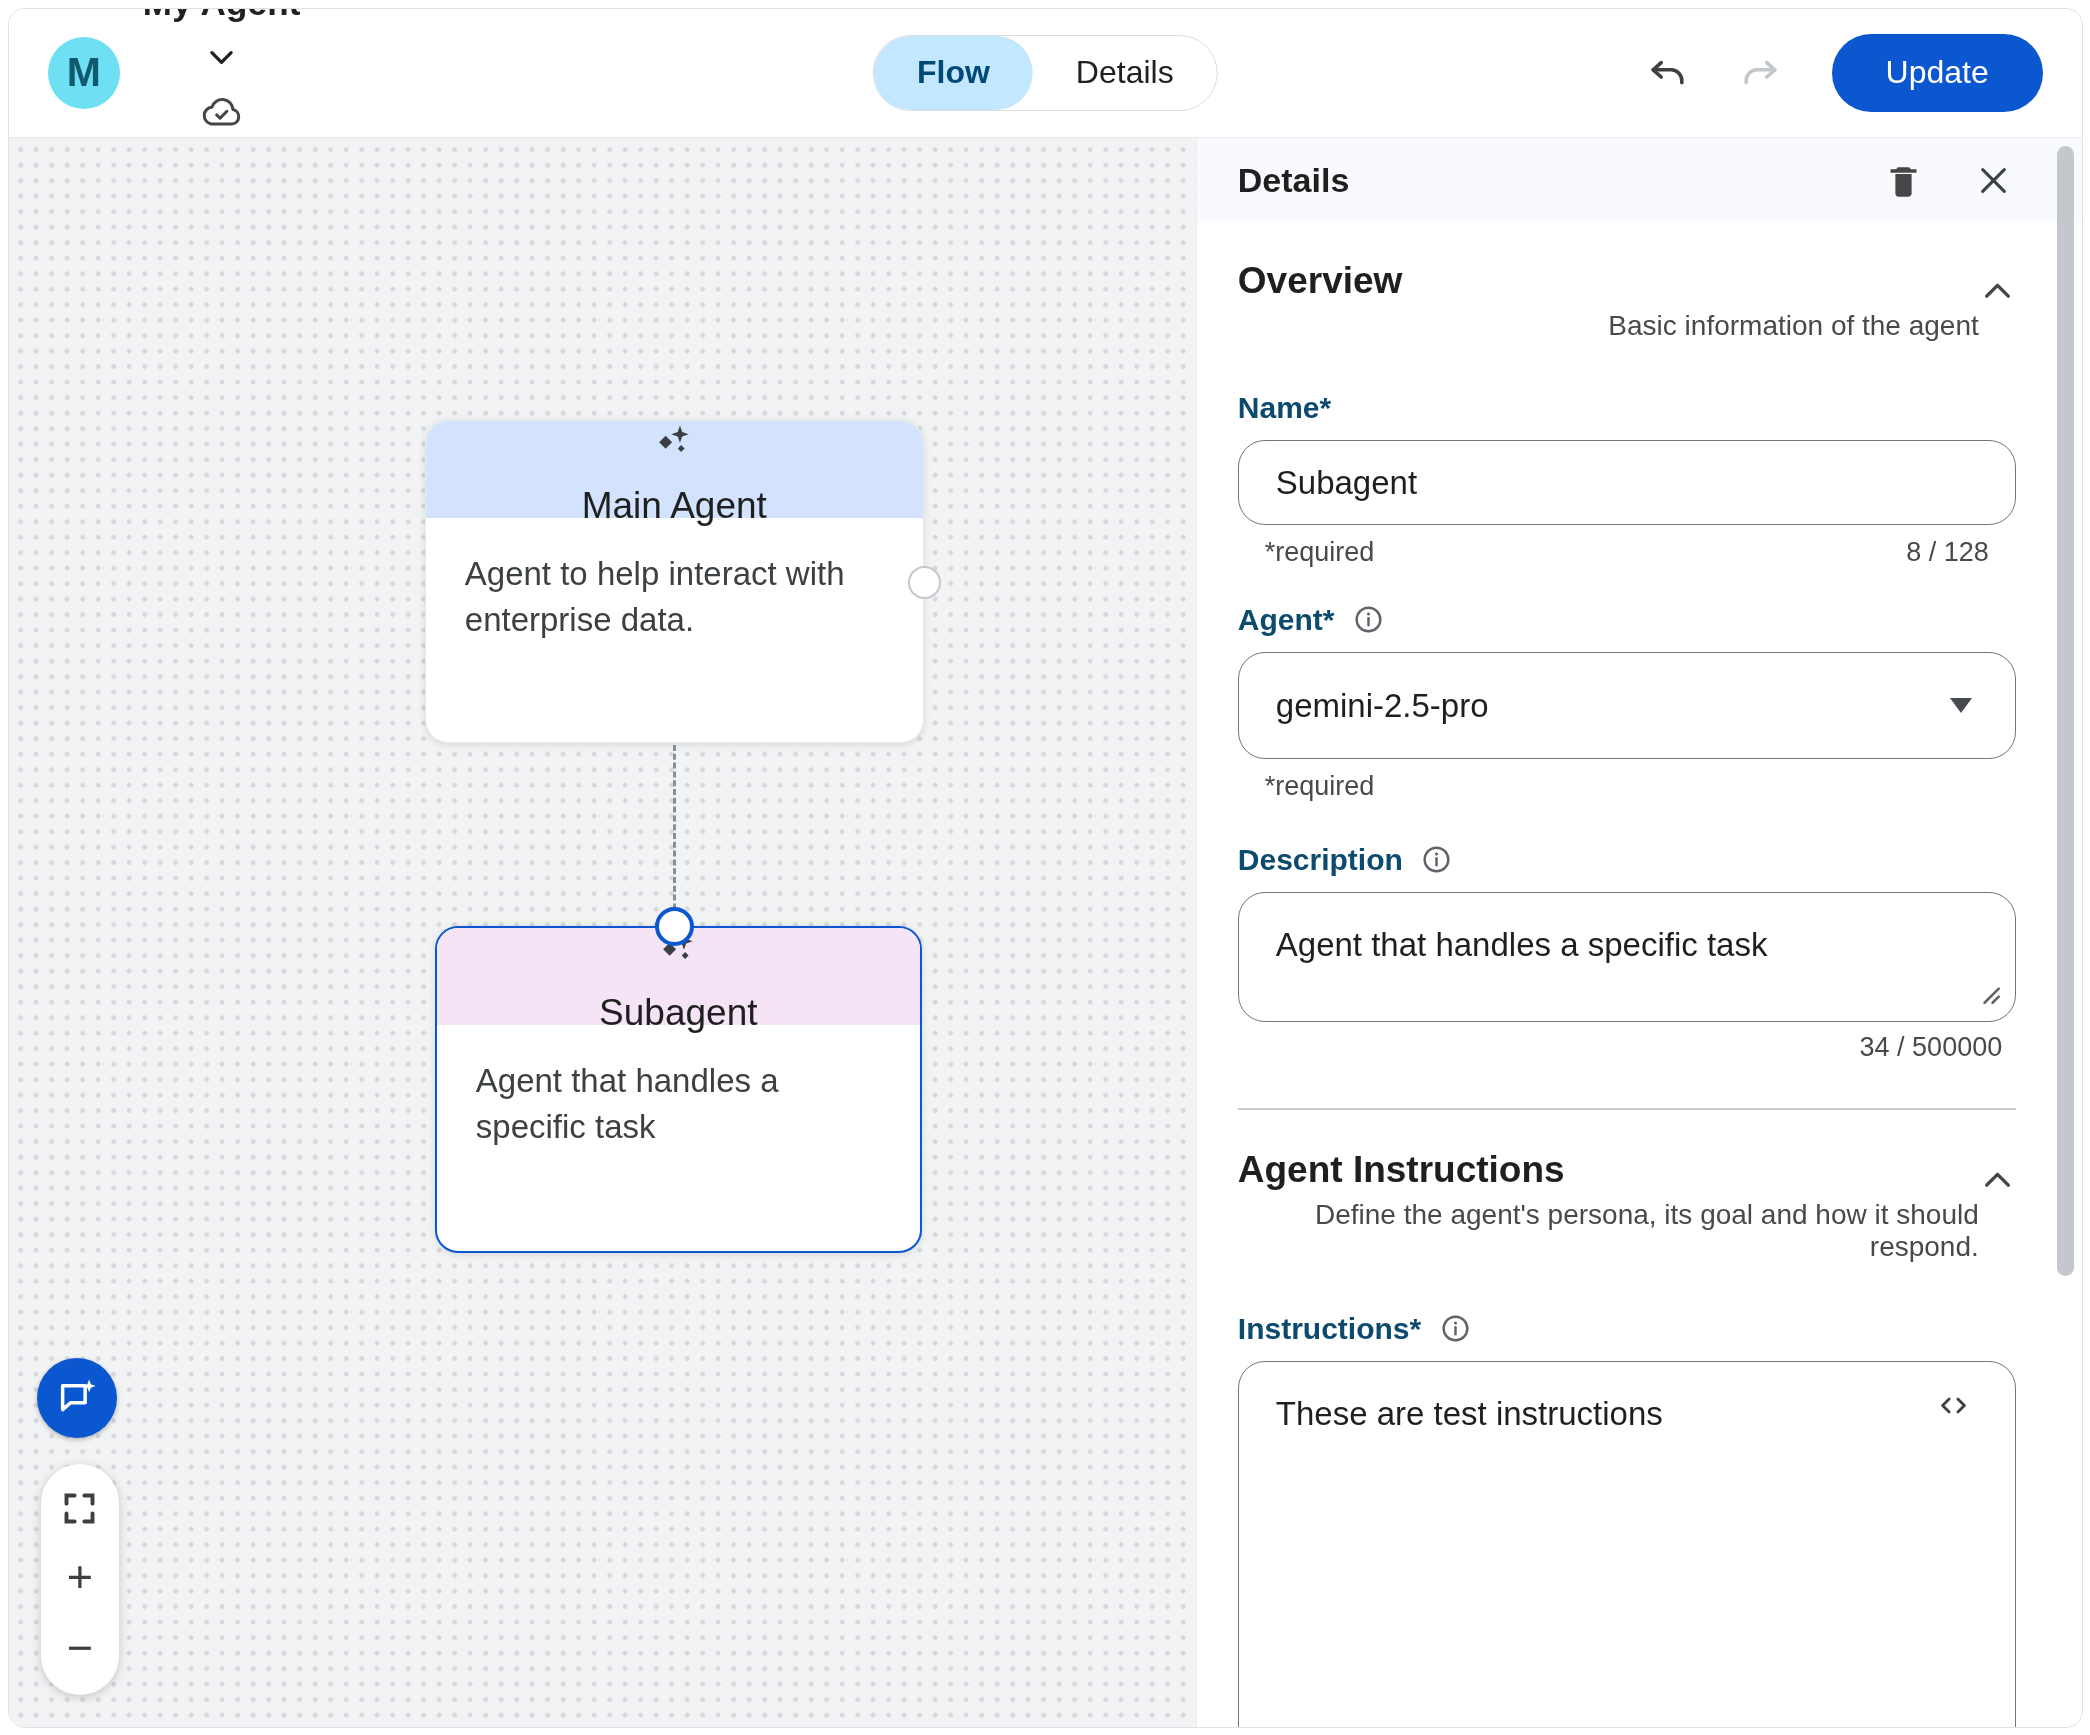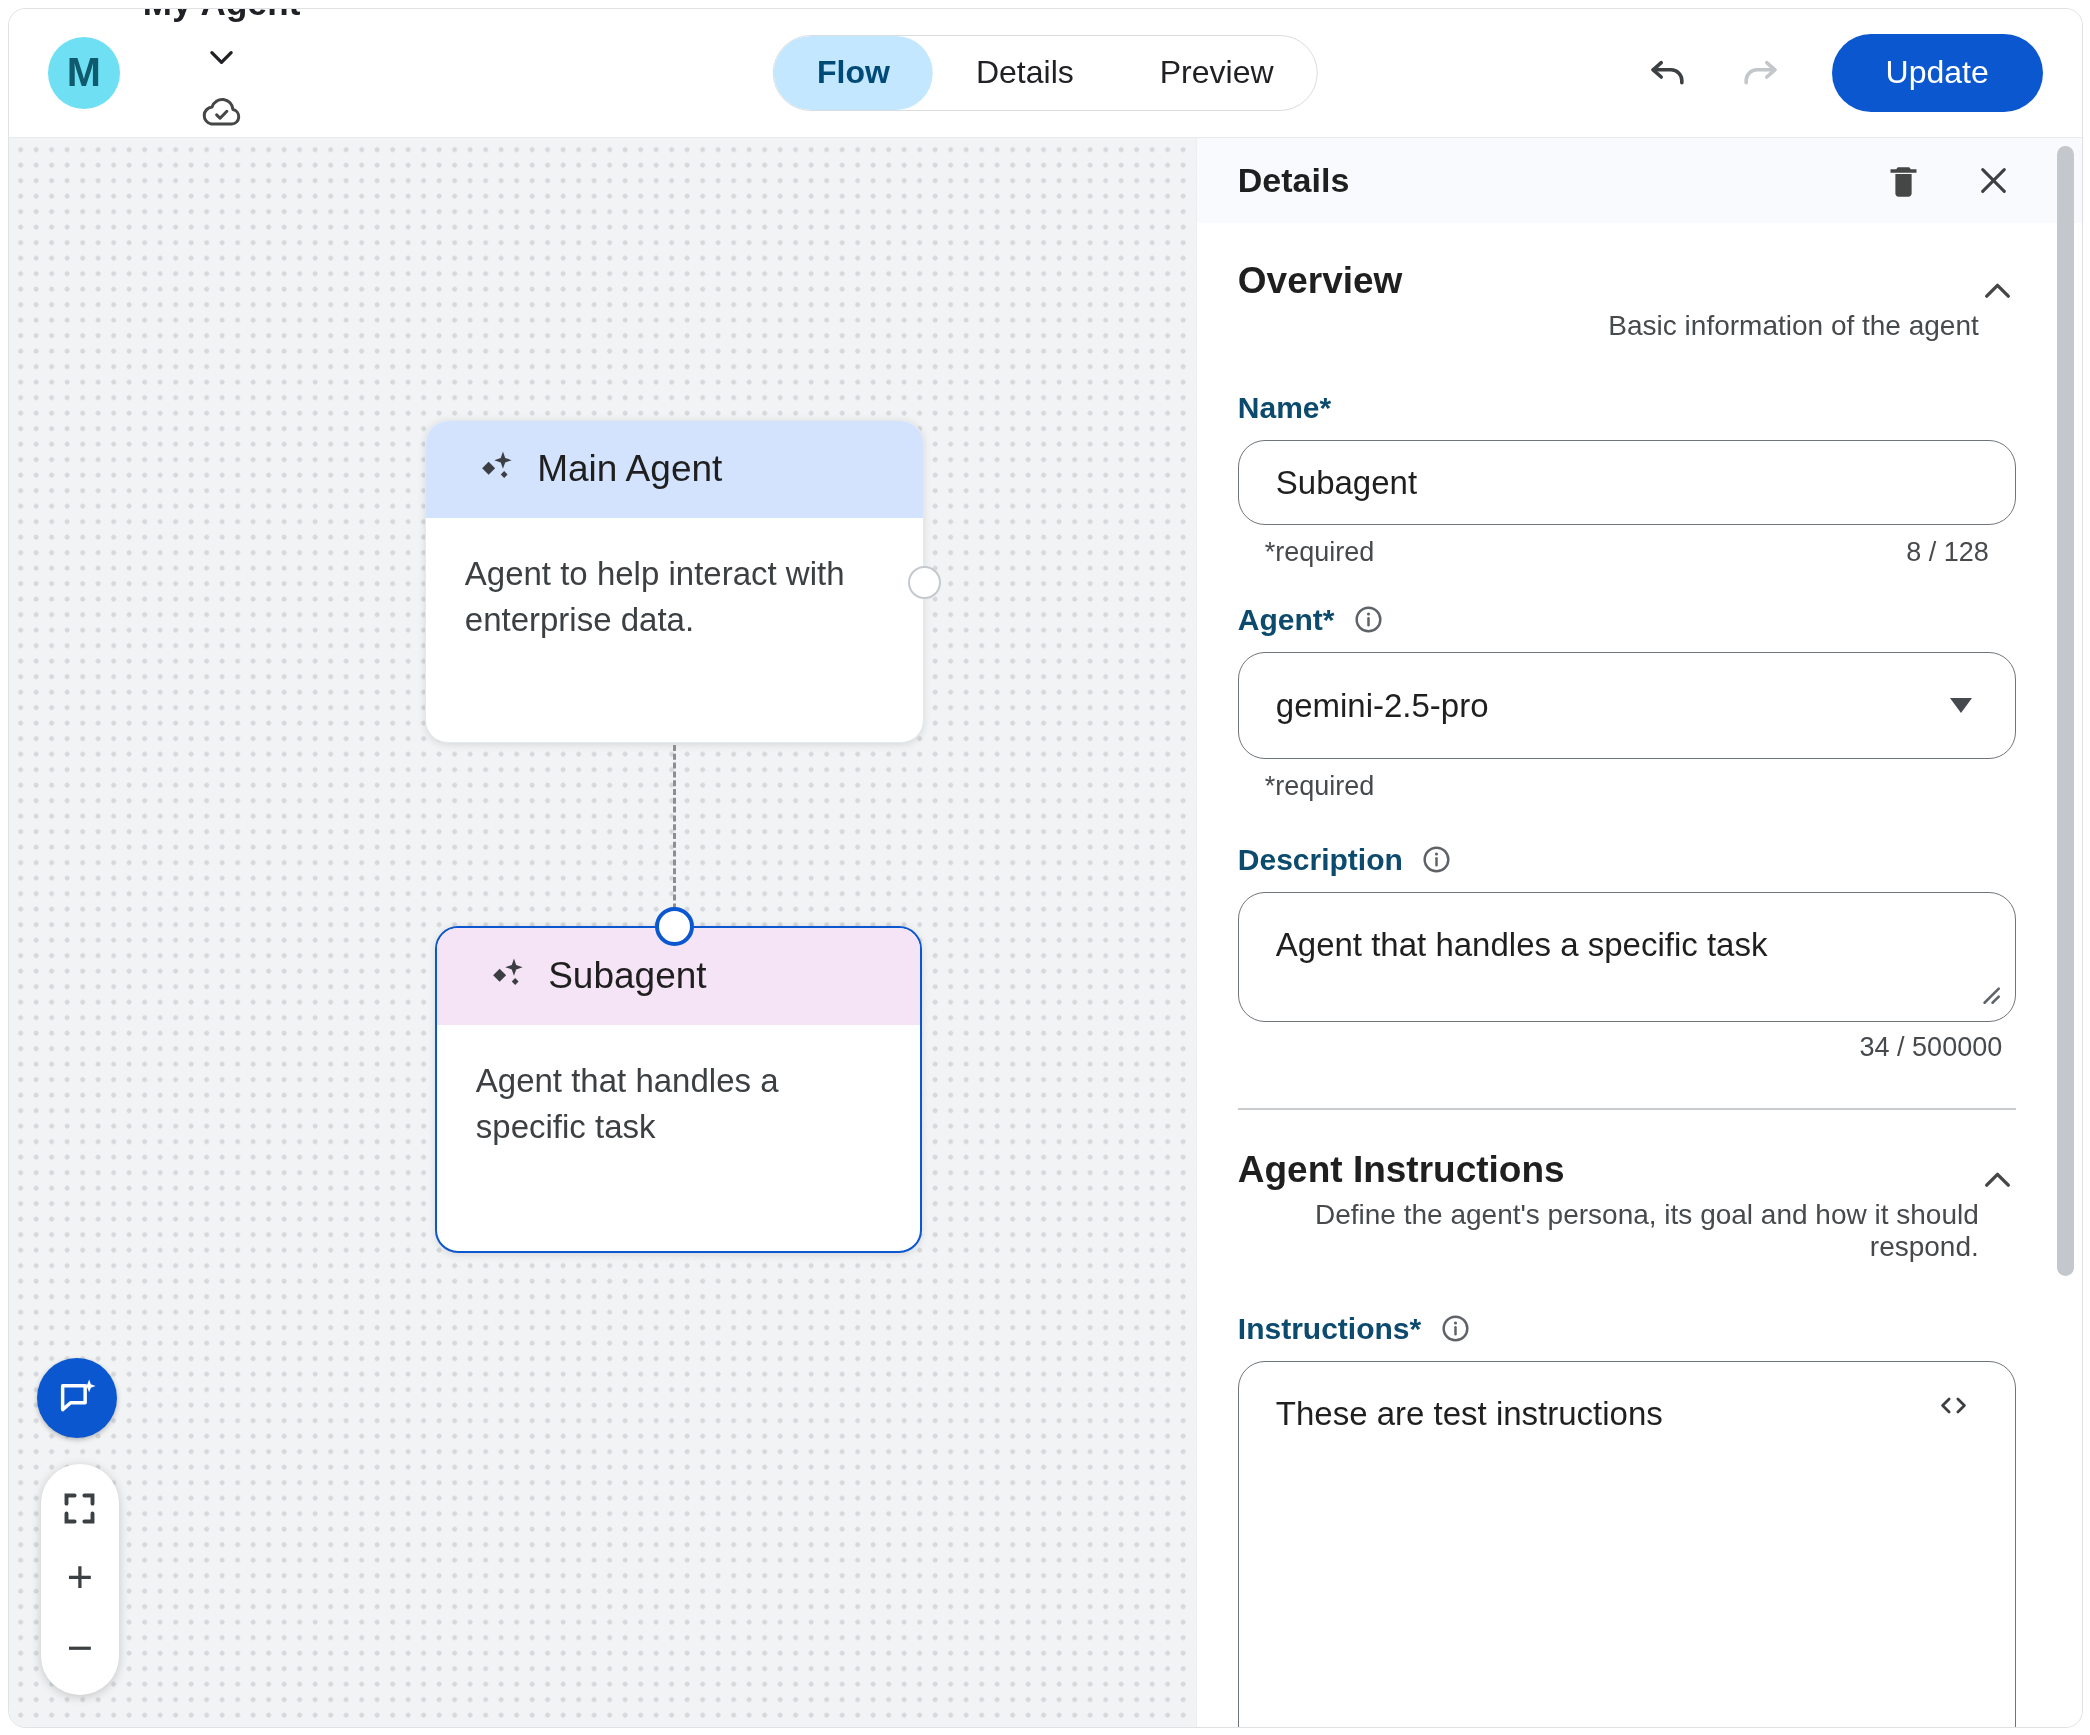--- a/index.html
+++ b/index.html
@@ -50,21 +50,21 @@
     flex:1; position:relative; background:#f2f3f4; overflow:hidden;
     background-image:radial-gradient(circle, #d6d8db 2.2px, transparent 2.8px);
     background-size:15.5px 15.5px; background-position:3.9px 3.9px;
   }
 
   .node {
     position:absolute; background:#fff; border-radius:23px; overflow:hidden;
     box-shadow:0 1.9px 7.8px rgba(60,64,67,.14); border:1.9px solid #e6e9ec;
   }
   .node.selected { border:2.9px solid #0b57d0; }
-  .node-header { display:flex; align-items:center; gap:19.4px; padding:0 51px; height:97px; }
+  .node-header { display:flex; align-items:center; gap:19.4px; padding:0 39px; height:97px;flex-direction:column; }
   .node-main .node-header { background:#d3e3fd; }
   .node-sub  .node-header { background:#f5e4f6; }
   .node-title { font-size:37px; font-weight:500; color:#1f1f1f; }
   .node-body { padding:33px 39px; font-size:33px; color:#3c4043; line-height:1.4; }
 
   .edge-dashed {
     position:absolute; width:0; border-left:3.9px dashed #8a8f94;
   }
   .port {
     position:absolute; background:#fff; border-radius:50%;
@@ -154,21 +154,20 @@
             </svg>
           </span>
         </div>
         <div class="subtitle">Draft</div>
       </div>
     </div>
 
     <nav class="seg">
       <div class="seg-item active">Flow</div>
       <div class="seg-item">Details</div>
-      <div class="seg-item">Preview</div>
     </nav>
 
     <div class="tb-right">
       <button class="icon-btn" aria-label="undo">
         <svg width="43" height="43" viewBox="0 0 24 24" fill="none" stroke="#3c4043" stroke-width="2" stroke-linecap="round" stroke-linejoin="round">
           <path d="M8.5 6.5 L4 10.5 L8.5 14.5"></path>
             <path d="M4 10.5 h10 a6 6 0 0 1 6 6 v1.2"></path>
         </svg>
       </button>
       <button class="icon-btn" aria-label="redo">

